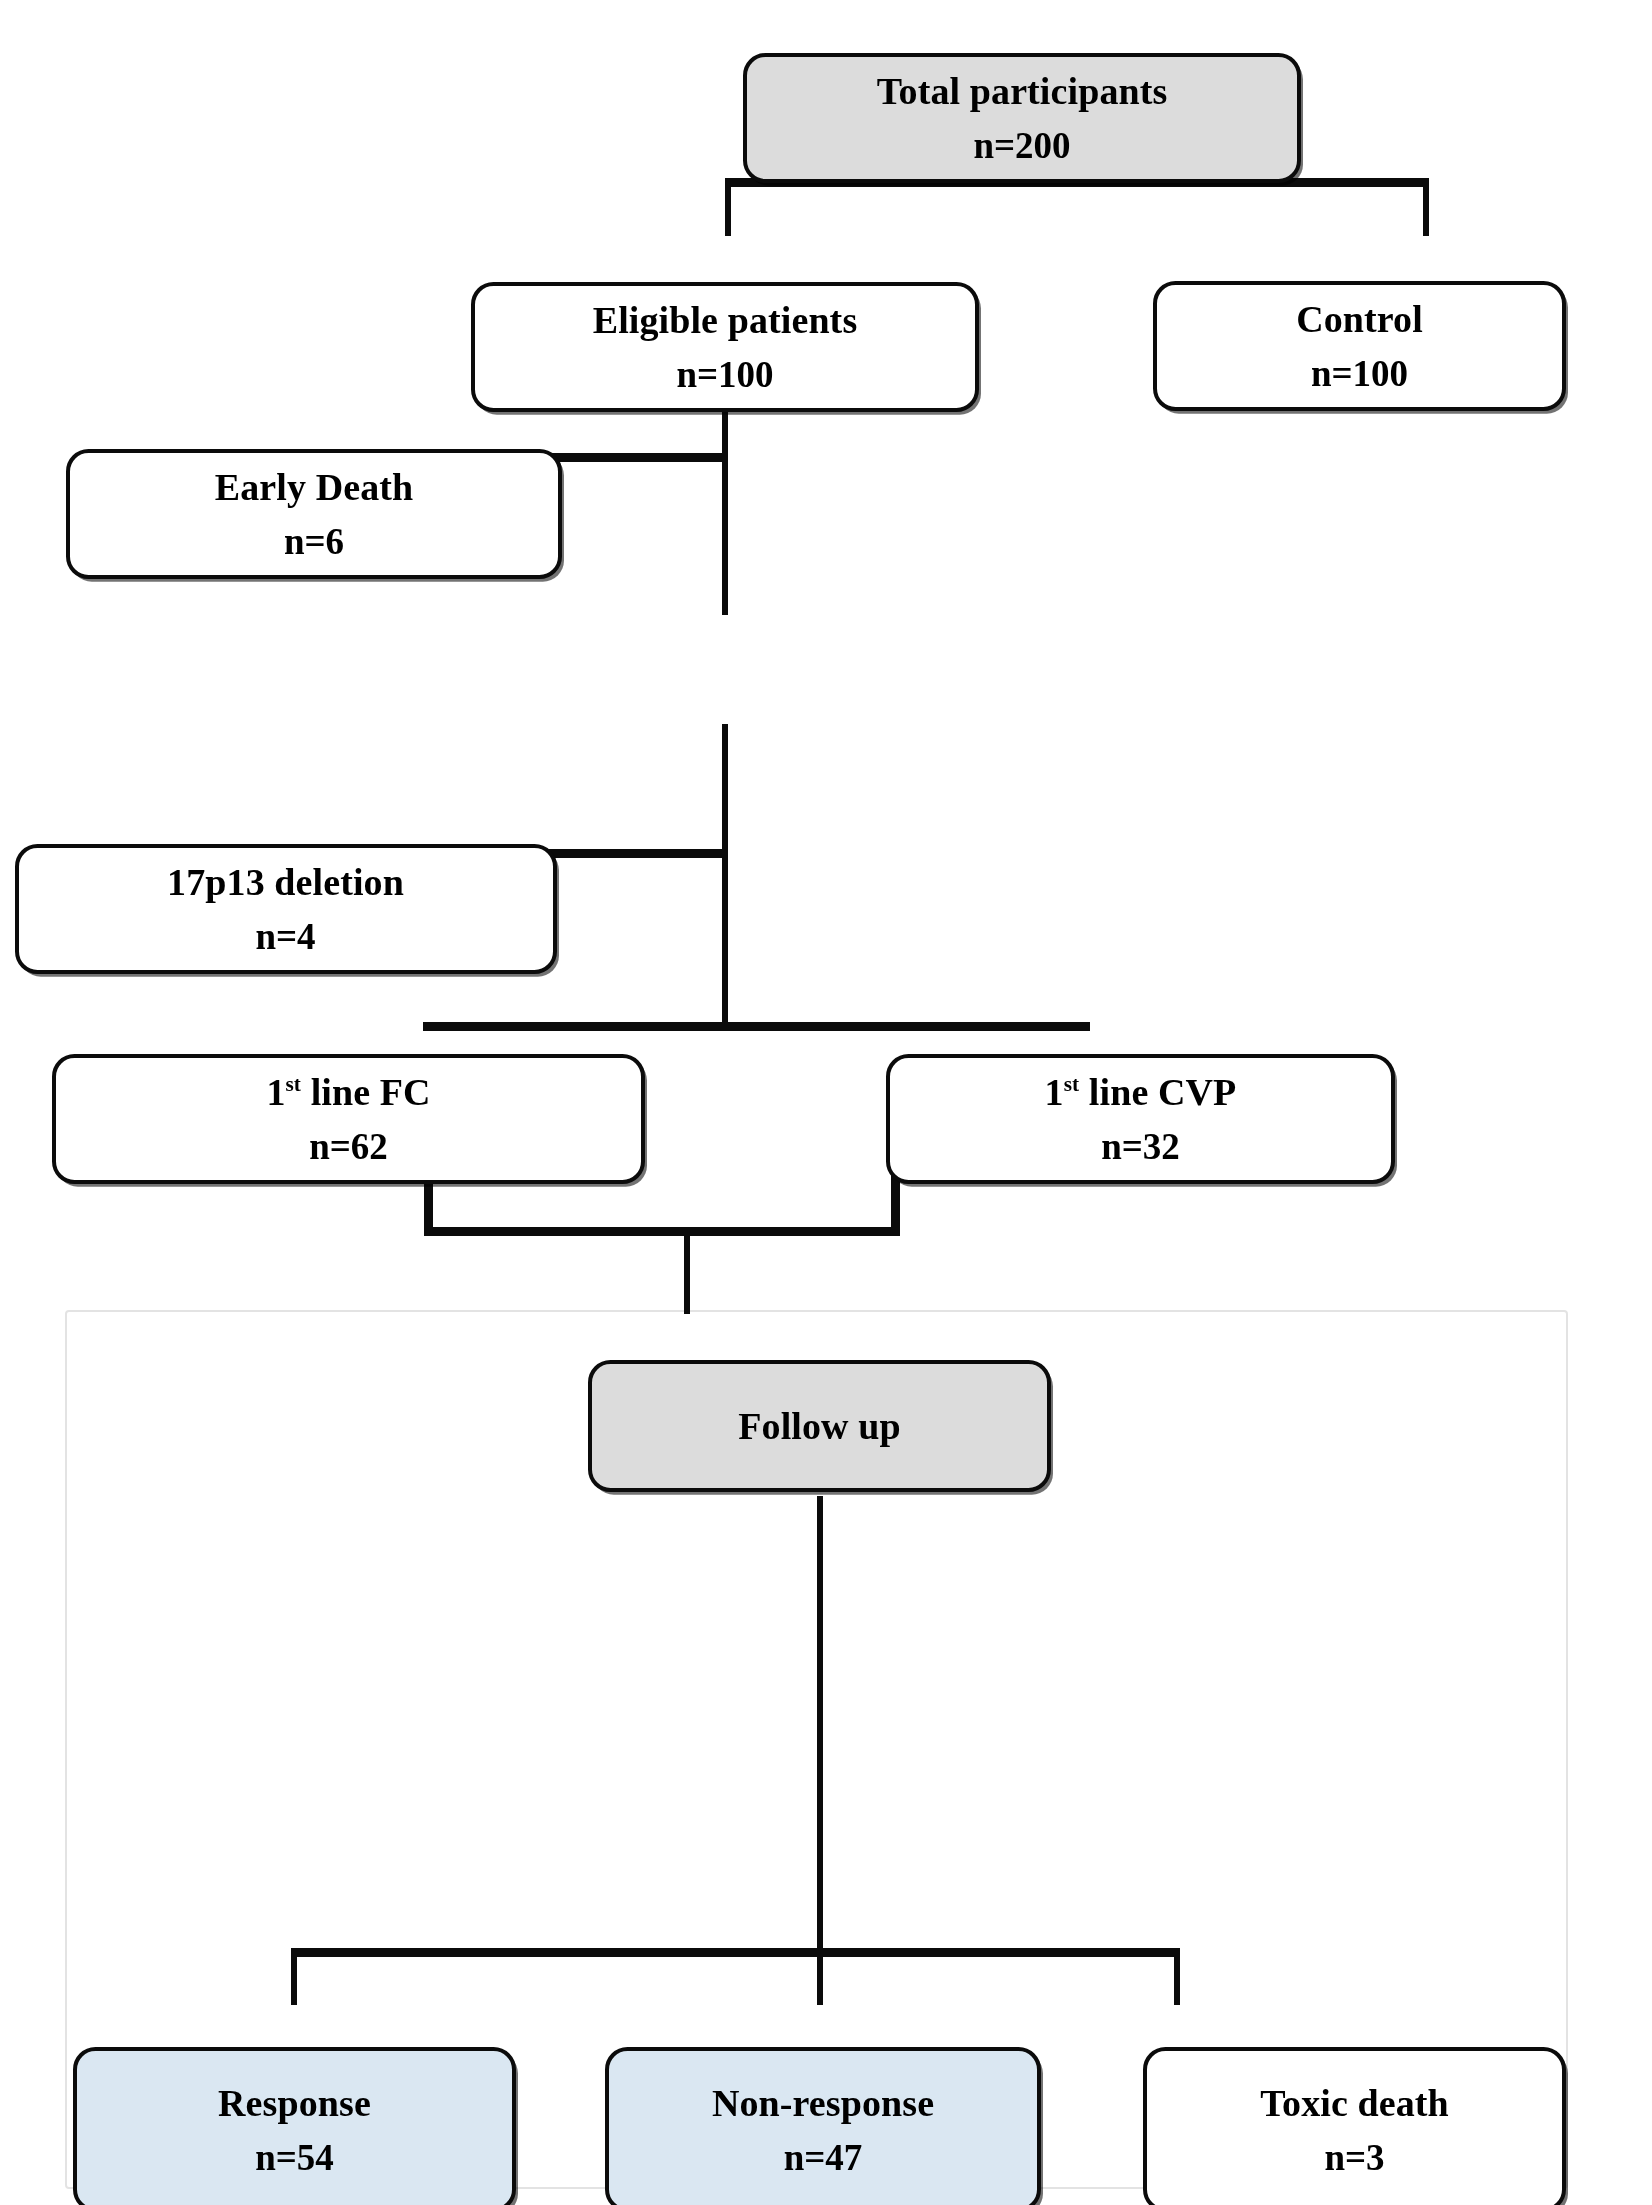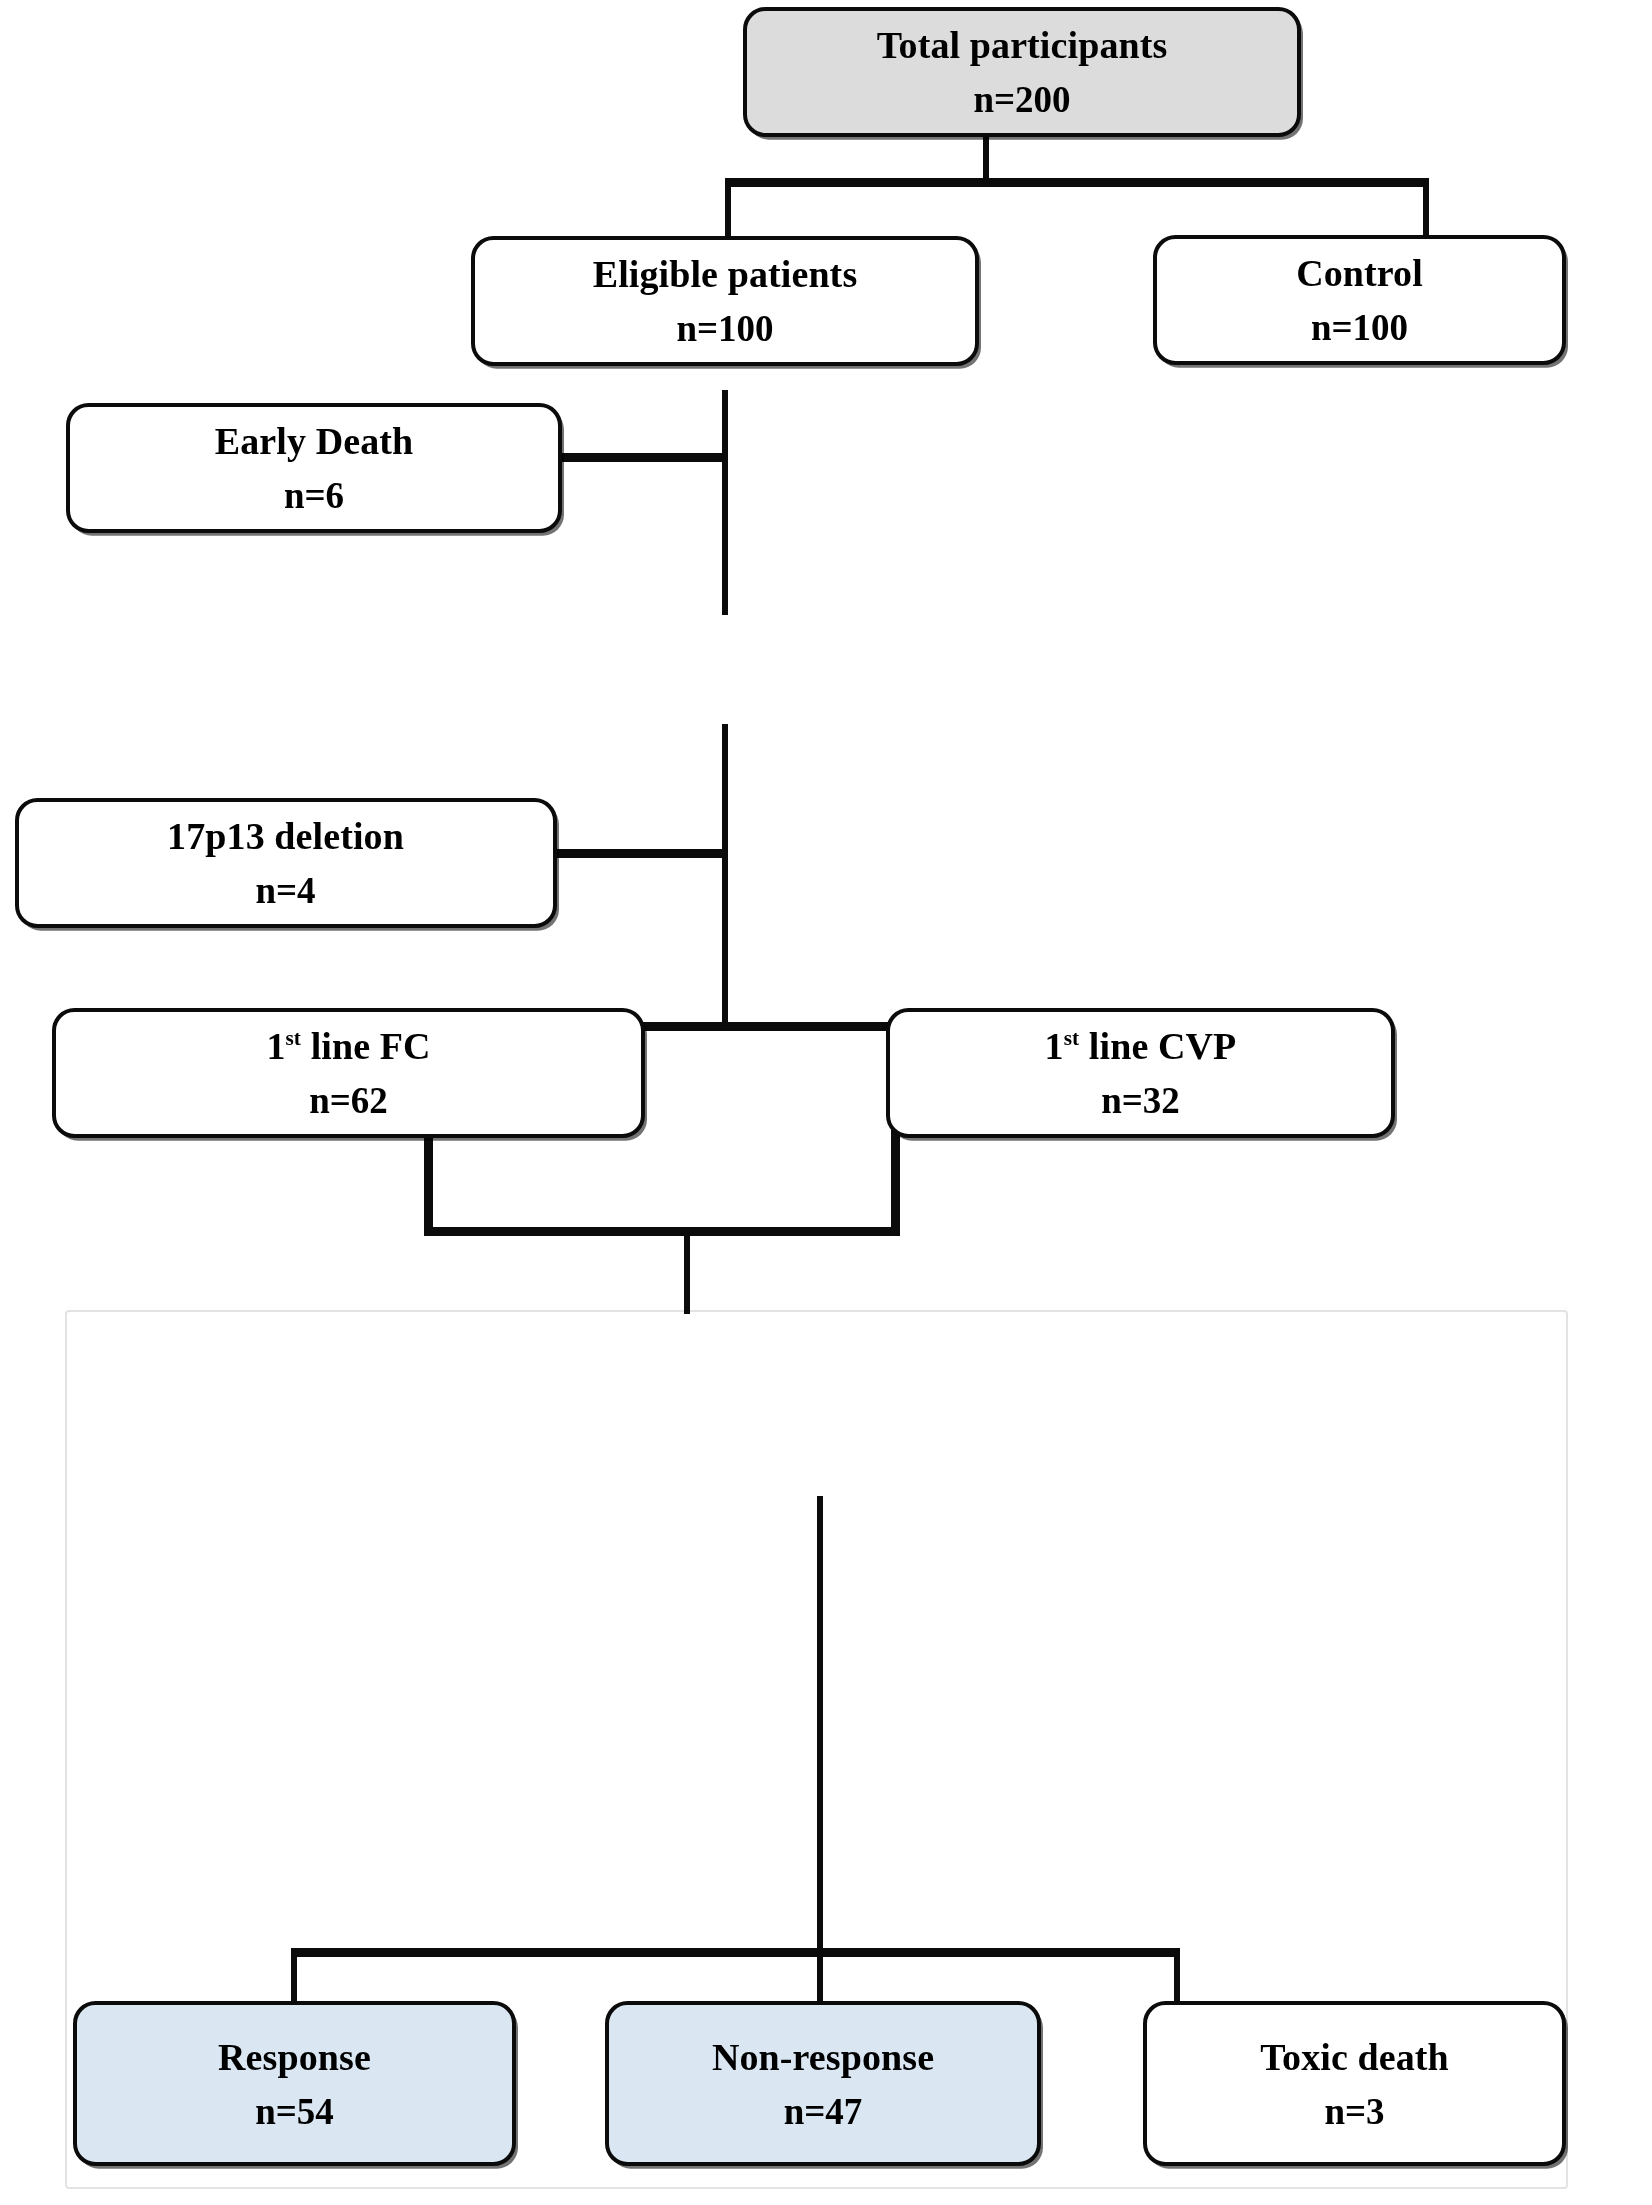--- a/index.html
+++ b/index.html
@@ -27,20 +27,21 @@
     background: #ffffff;
     display: flex;
     flex-direction: column;
     align-items: center;
     justify-content: center;
     text-align: center;
     color: #000000;
     font-weight: bold;
     line-height: 1.0;
     box-shadow: 3.3px 4px 0 -1.3px rgba(0,0,0,0.55);
+    margin-top: 46px;
   }
   .node .title {
     font-size: 38px;
     letter-spacing: 0.1px;
     white-space: nowrap;
   }
   .node .count {
     font-size: 37px;
     margin-top: 17px;
     white-space: nowrap;
@@ -135,20 +136,23 @@
   <div class="node fill-white" style="left:52px; top:1008px; width:593px; height:130px;">
     <span class="title"><span>1</span><sup>st</sup><span> line FC</span></span>
     <span class="count">n=62</span>
   </div>
 
   <div class="node fill-white" style="left:886px; top:1008px; width:509px; height:130px;">
     <span class="title"><span>1</span><sup>st</sup><span> line CVP</span></span>
     <span class="count">n=32</span>
   </div>
 
+  <div class="node fill-gray" style="left:588px; top:1314px; width:463px; height:132px;">
+    <span class="title">Follow up</span>
+  </div>
 
   <div class="node fill-blue" style="left:73px; top:2001px; width:443px; height:165px;">
     <span class="title">Response</span>
     <span class="count">n=54</span>
   </div>
 
   <div class="node fill-blue" style="left:605px; top:2001px; width:436px; height:165px;">
     <span class="title">Non-response</span>
     <span class="count">n=47</span>
   </div>

